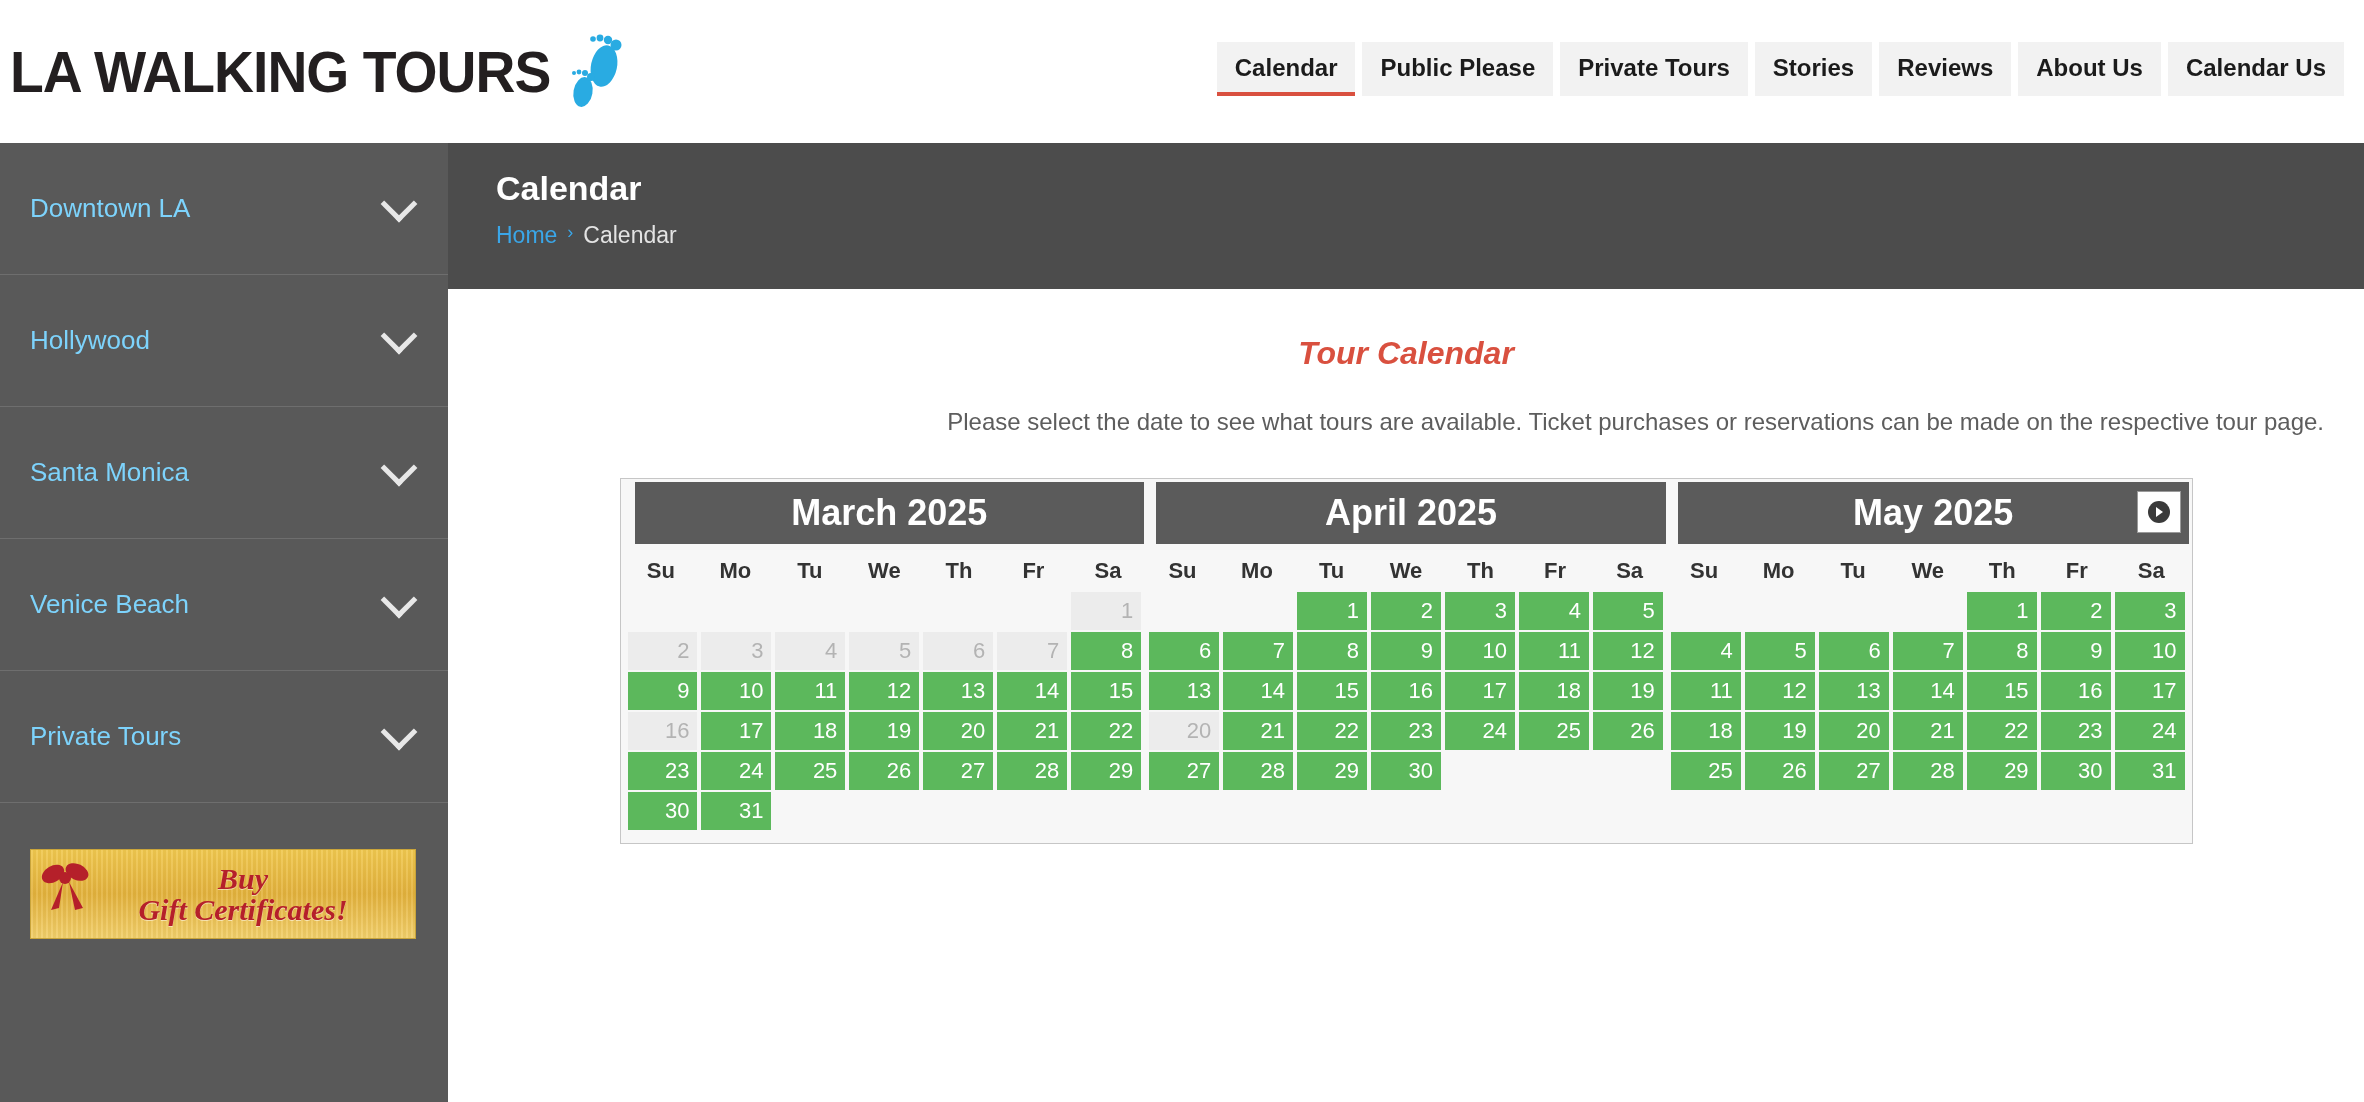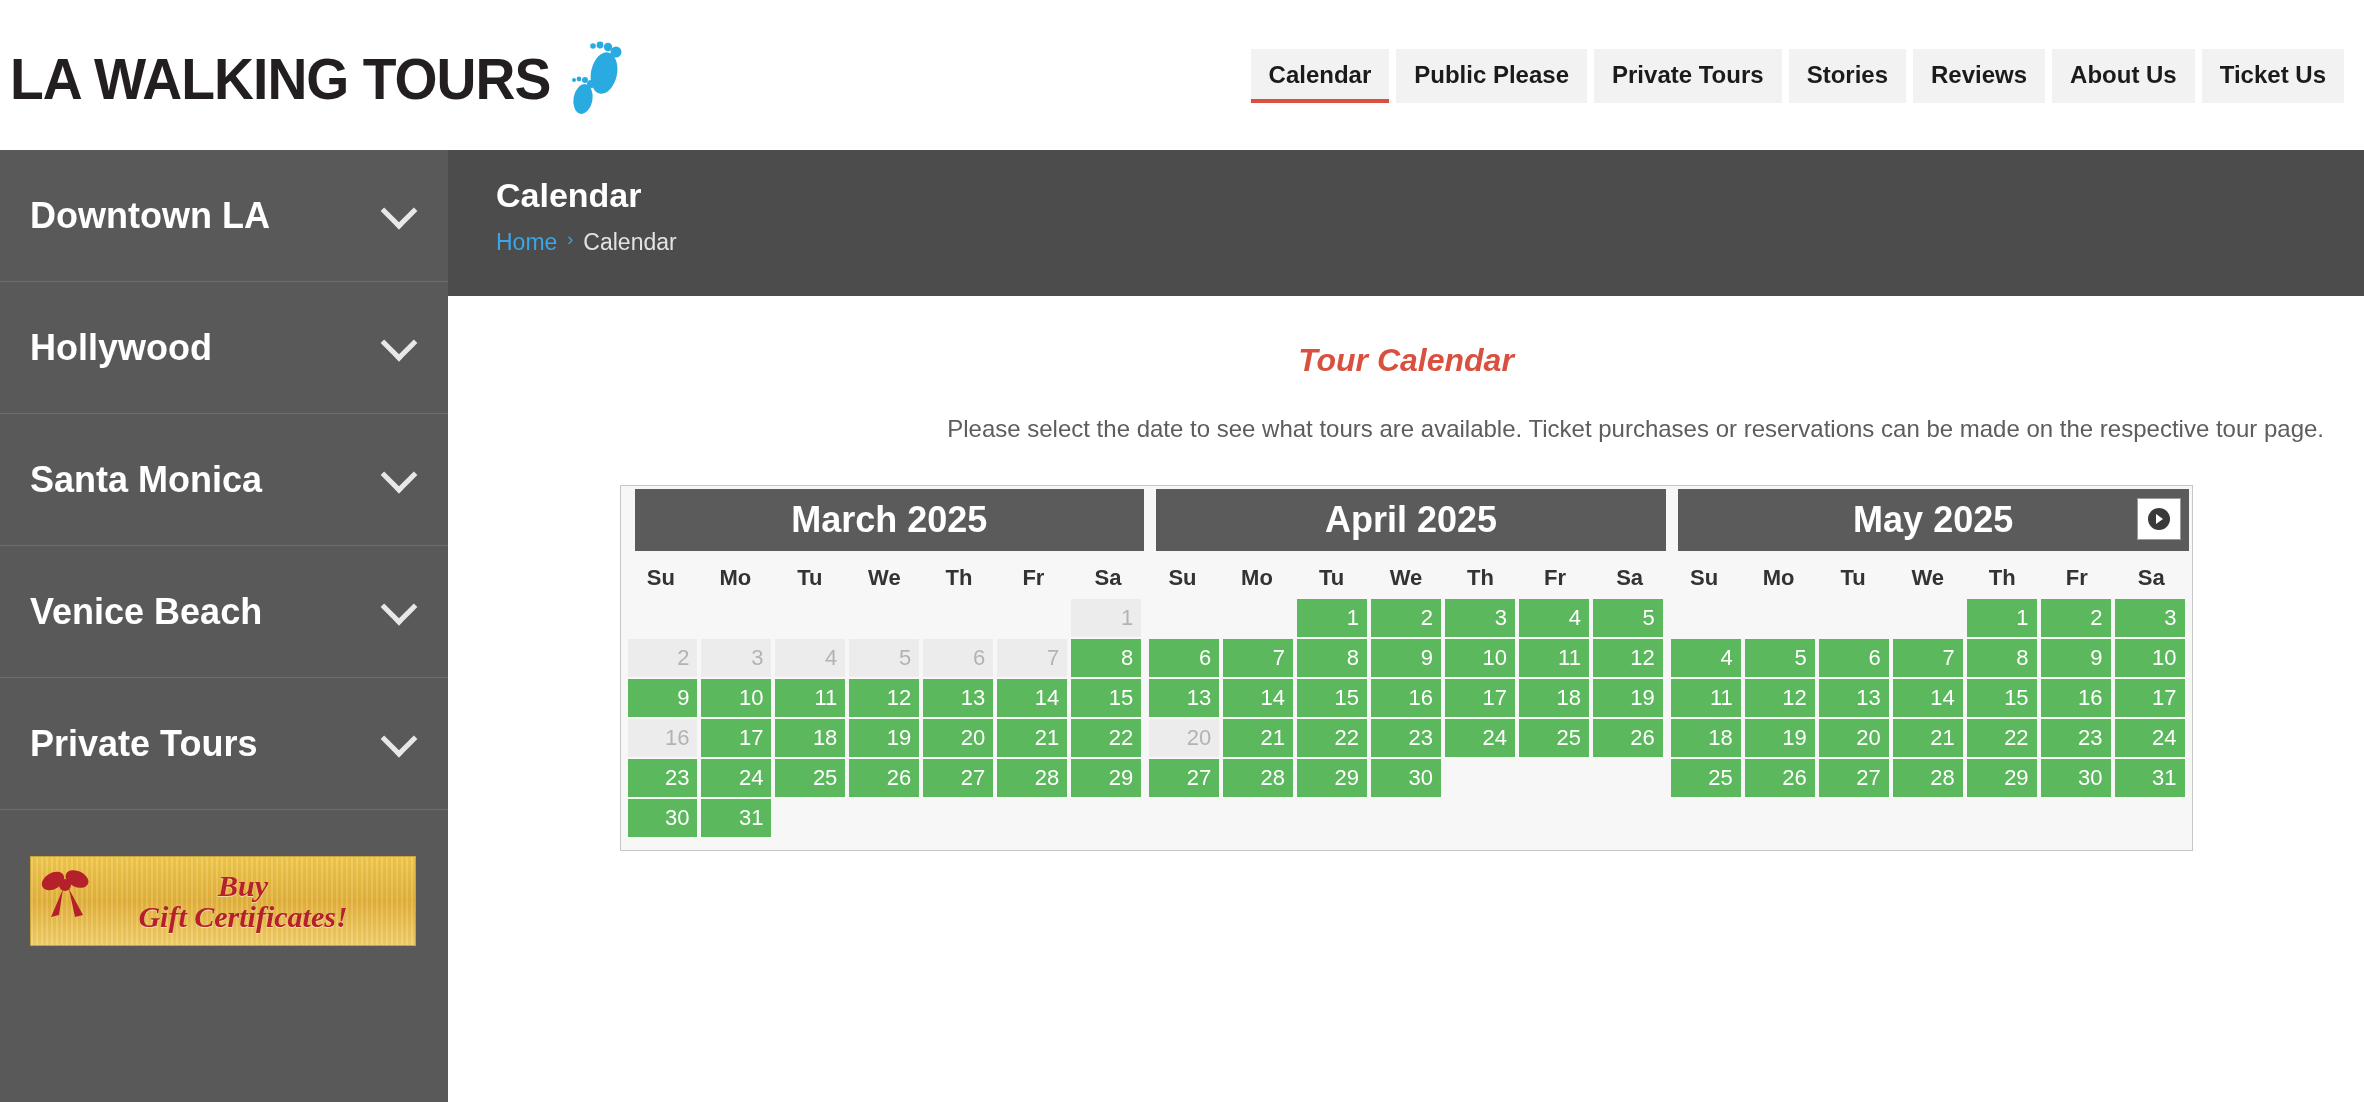--- a/index.html
+++ b/index.html
@@ -13,21 +13,20 @@
 
   
   .header {
     position: relative;
     height: 143px;
     background: #ffffff;
     display: flex;
     align-items: center;
     justify-content: space-between;
     padding: 0 20px 0 10px;
-    margin-top: 7px;
   }
   .logo-wrap { display: flex; align-items: center; gap: 4px; }
   .logo-text {
     font-family: "Liberation Sans", sans-serif;
     font-weight: bold;
     font-size: 57px;
     letter-spacing: -1px;
     color: #231f20;
     white-space: nowrap;
     transform: scaleX(0.97);
@@ -72,23 +71,23 @@
   .side-item {
     height: 132px;
     display: flex;
     align-items: center;
     justify-content: space-between;
     padding: 0 36px 0 30px;
     border-bottom: 1px solid #6e6e6e;
     cursor: pointer;
   }
   .side-label {
-    color: #ffffff;
-    font-size: 36px;
-    font-weight: bold;
+    color: #7dd3fc;
+    font-size: 26px;
+    font-weight: normal;
     font-family: "Liberation Sans", sans-serif;
   }
   .chev {
     width: 26px; height: 26px;
     border-right: 5px solid #e8e8e8;
     border-bottom: 5px solid #e8e8e8;
     transform: rotate(45deg);
     margin-top: -10px;
   }
   .promo-area {
@@ -260,21 +259,21 @@
     </div>
   </div>
 
   <nav class="nav">
     <div class="nav-item active">Calendar</div>
     <div class="nav-item">Public Please</div>
     <div class="nav-item">Private Tours</div>
     <div class="nav-item">Stories</div>
     <div class="nav-item">Reviews</div>
     <div class="nav-item">About Us</div>
-    <div class="nav-item">Ticket Us</div>
+    <div class="nav-item">Calendar Us</div>
   </nav>
 </div>
 
 <div class="body-wrap">
 
   <aside class="sidebar">
     <div class="side-item">
       <span class="side-label">Downtown LA</span>
       <span class="chev"></span>
     </div>

